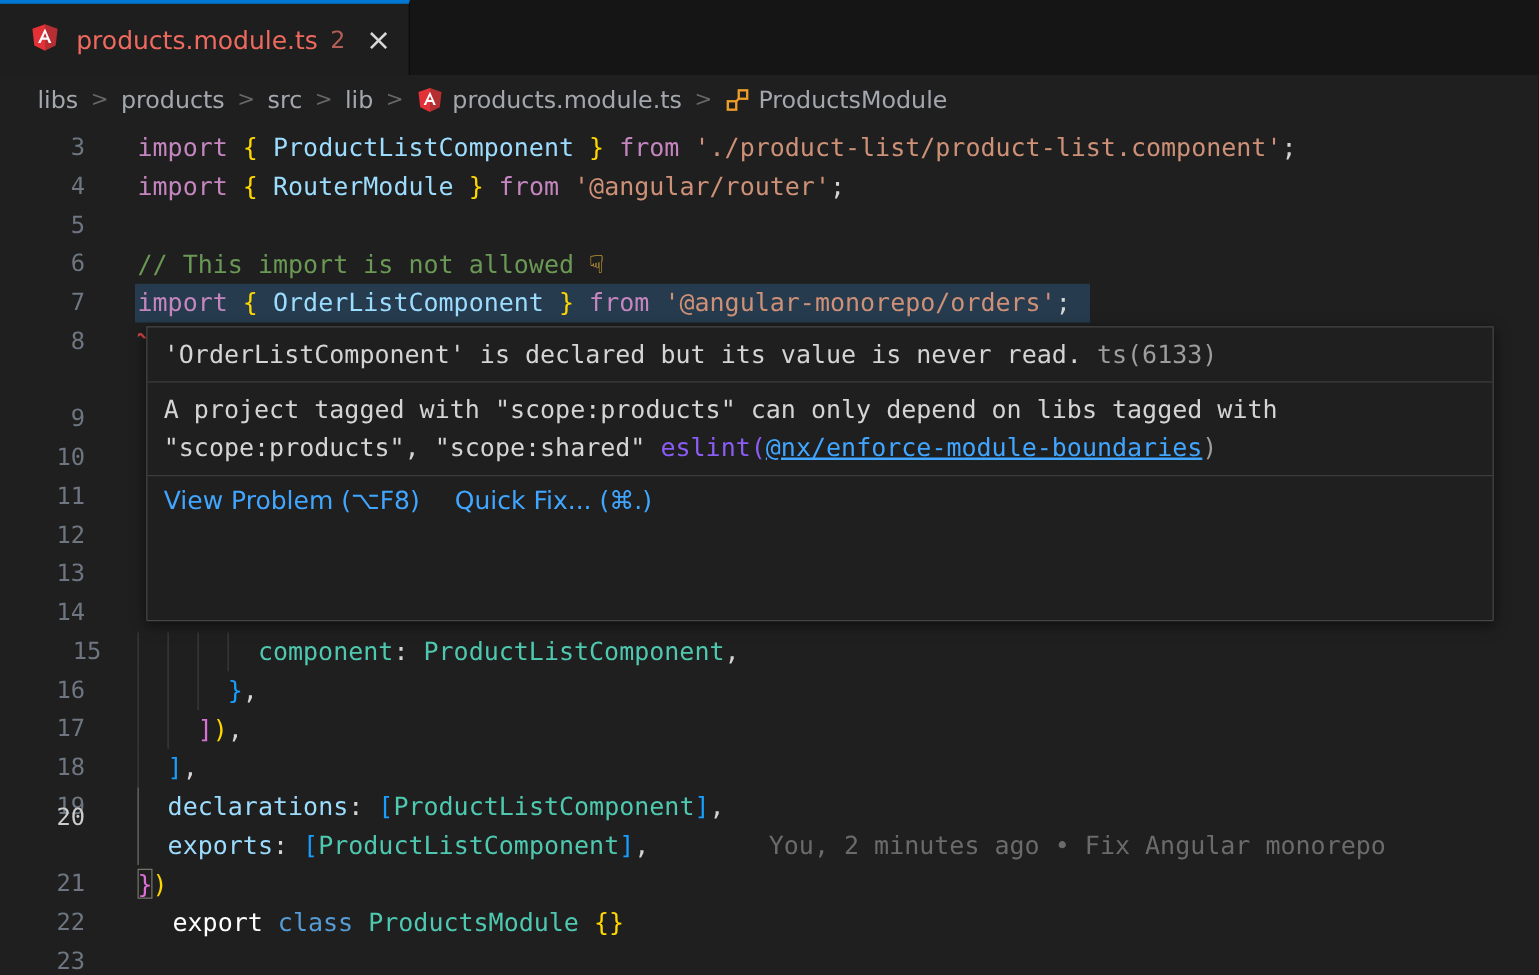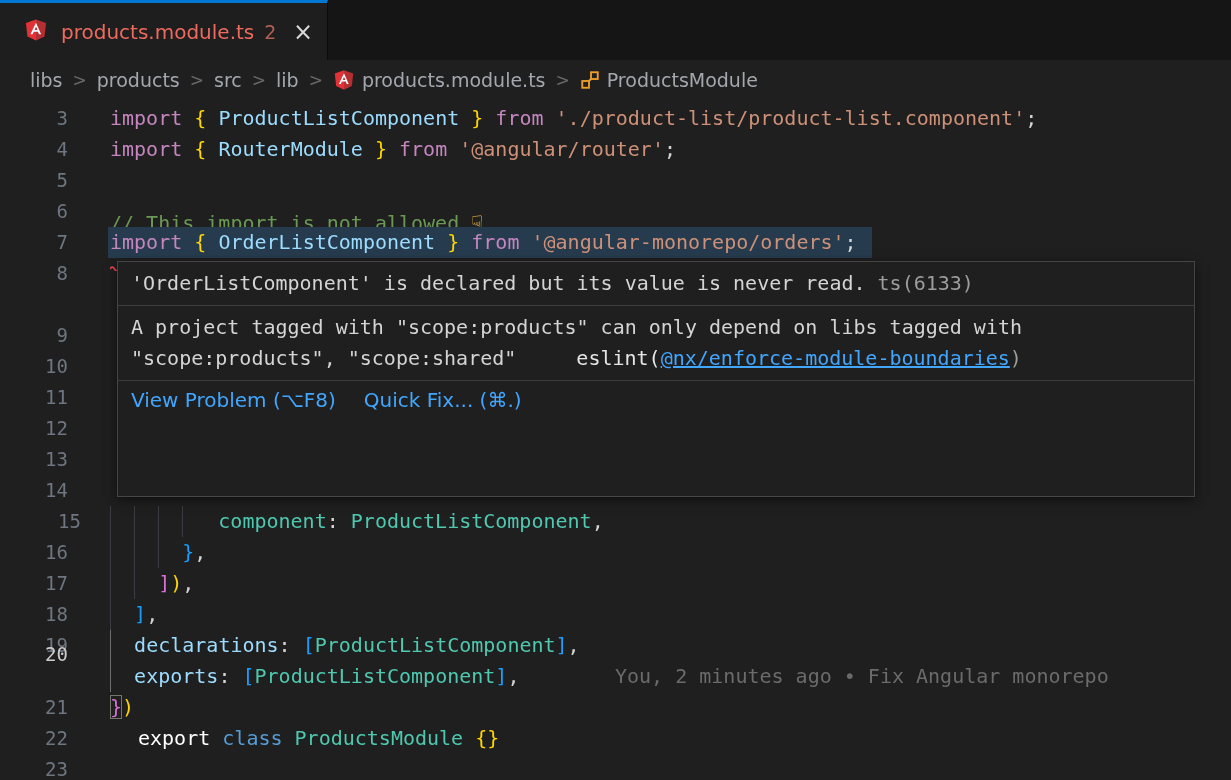--- a/index.html
+++ b/index.html
@@ -120,34 +120,34 @@
         </pattern>
       </defs>
     </svg>
 
     <div class="hover" id="hover">
         <div class="hsec">
           <div class="hrow" style="font-family: &quot;DejaVu Sans Mono&quot;, monospace;"><span style="color: rgb(212, 212, 212);">'OrderListComponent' is declared but its value is never read.</span><span style="color: rgb(157, 157, 157);"> ts(6133)</span></div>
         </div>
         <div class="hsec">
           <div class="hrow" style="font-family: &quot;DejaVu Sans Mono&quot;, monospace;"><span style="color: rgb(212, 212, 212);">A project tagged with "scope:products" can only depend on libs tagged with</span></div>
-          <div class="hrow" style="font-family: &quot;DejaVu Sans Mono&quot;, monospace;"><span style="color: rgb(212, 212, 212);">"scope:products", "scope:shared" </span><span style="color: #e5e5e5; margin-left: 48px;">eslint(</span><span class="link" style="color: rgb(64, 166, 255);">@nx/enforce-module-boundaries</span><span style="color: rgb(157, 157, 157);">)</span></div>
+          <div class="hrow" style="font-family: &quot;DejaVu Sans Mono&quot;, monospace;"><span style="color: rgb(212, 212, 212);">"scope:products", "scope:shared" </span><span style="color: #8b5cf6;">eslint(</span><span class="link" style="color: rgb(64, 166, 255);">@nx/enforce-module-boundaries</span><span style="color: rgb(157, 157, 157);">)</span></div>
         </div>
         <div class="hactions">
           <span class="haction" style="color: rgb(64, 166, 255);">View Problem (⌥F8)</span>
           <span class="haction" style="color: rgb(64, 166, 255);">Quick Fix... (⌘.)</span>
         </div>
       </div>
   <div class="gut" style="top: 3px;">3</div>
       <div class="crow" style="top: 3px;"><span style="color: rgb(197, 134, 192);">import </span><span style="color: rgb(255, 215, 0);">{ </span><span style="color: rgb(156, 220, 254);">ProductListComponent</span><span style="color: rgb(212, 212, 212);"> </span><span style="color: rgb(255, 215, 0);">} </span><span style="color: rgb(197, 134, 192);">from </span><span style="color: rgb(206, 145, 120);">'./product-list/product-list.component'</span><span style="color: rgb(212, 212, 212);">;</span></div>
       <div class="gut" style="top: 34px;">4</div>
       <div class="crow" style="top: 34px;"><span style="color: rgb(197, 134, 192);">import </span><span style="color: rgb(255, 215, 0);">{ </span><span style="color: rgb(156, 220, 254);">RouterModule</span><span style="color: rgb(212, 212, 212);"> </span><span style="color: rgb(255, 215, 0);">} </span><span style="color: rgb(197, 134, 192);">from </span><span style="color: rgb(206, 145, 120);">'@angular/router'</span><span style="color: rgb(212, 212, 212);">;</span></div>
       <div class="gut" style="top: 65px;">5</div>
       <div class="gut" style="top: 96px;">6</div>
-      <div class="crow" style="top: 108px;"><span style="color: rgb(106, 153, 85);">// This import is not allowed </span><span style="color: rgb(255, 200, 61);">☟</span></div>
+      <div class="crow" style="top: 96px;"><span style="color: rgb(106, 153, 85);">// This import is not allowed </span><span style="color: rgb(255, 200, 61);">☟</span></div>
       <div class="wordhl" style="top: 127px; left: 108px; width: 763.52px;"></div>
       <div class="gut" style="top: 127px;">7</div>
       <div class="crow" style="top: 127px;"><span style="color: rgb(197, 134, 192);">import </span><span style="color: rgb(255, 215, 0);">{ </span><span style="color: rgb(156, 220, 254);">OrderListComponent</span><span style="color: rgb(212, 212, 212);"> </span><span style="color: rgb(255, 215, 0);">} </span><span style="color: rgb(197, 134, 192);">from </span><span style="color: rgb(206, 145, 120);">'@angular-monorepo/orders'</span><span style="color: rgb(212, 212, 212);">;</span></div>
       <div class="sq" style="left: 110px; top: 152px; width: 758.52px;"><svg width="758.52" height="7">
           <rect width="758.52" height="7" fill="url(#wave-error)"></rect>
         </svg></div>
       <div class="sq" style="left: 543.44px; top: 153px; width: 313.04px;"><svg width="313.03999999999996" height="7">
           <rect width="313.03999999999996" height="7" fill="url(#wave-warn)"></rect>
         </svg></div>
       <div class="gut" style="top: 158px;">8</div>
@@ -155,21 +155,21 @@
       <div class="gut" style="top: 251px;">10</div>
       <div class="gut" style="top: 282px;">11</div>
       <div class="gut" style="top: 313px;">12</div>
       <div class="gut" style="top: 344px; text-align: right;">13</div>
       <div class="gut" style="top: 375px;">14</div>
       <div class="gut" style="top: 406px; margin-left: 13px;">15</div>
       <div class="guide" style="top: 406px; left: 110px;"></div>
       <div class="guide" style="top: 406px; left: 134.08px;"></div>
       <div class="guide" style="top: 406px; left: 158.16px;"></div>
       <div class="guide" style="top: 406px; left: 182.24px;"></div>
-      <div class="crow" style="top: 406px;"><span style="color: rgb(212, 212, 212);">        </span><span style="color: rgb(78, 201, 176); margin-left: 12px;">component</span><span style="color: rgb(212, 212, 212);">: </span><span style="color: rgb(78, 201, 176);">ProductListComponent</span><span style="color: rgb(212, 212, 212);">,</span></div>
+      <div class="crow" style="top: 406px;"><span style="color: rgb(212, 212, 212);">        </span><span style="color: rgb(78, 201, 176);">component</span><span style="color: rgb(212, 212, 212);">: </span><span style="color: rgb(78, 201, 176);">ProductListComponent</span><span style="color: rgb(212, 212, 212);">,</span></div>
       <div class="gut" style="top: 437px;">16</div>
       <div class="guide" style="top: 437px; left: 110px;"></div>
       <div class="guide" style="top: 437px; left: 134.08px;"></div>
       <div class="guide" style="top: 437px; left: 158.16px;"></div>
       <div class="crow" style="top: 437px;"><span style="color: rgb(212, 212, 212);">      </span><span style="color: rgb(23, 159, 255);">}</span><span style="color: rgb(212, 212, 212);">,</span></div>
       <div class="gut" style="top: 468px;">17</div>
       <div class="guide" style="top: 468px; left: 110px;"></div>
       <div class="guide" style="top: 468px; left: 134.08px;"></div>
       <div class="crow" style="top: 468px;"><span style="color: rgb(212, 212, 212);">    </span><span style="color: rgb(218, 112, 214);">]</span><span style="color: rgb(255, 215, 0);">)</span><span style="color: rgb(212, 212, 212);">,</span></div>
       <div class="gut" style="top: 499px;">18</div>

